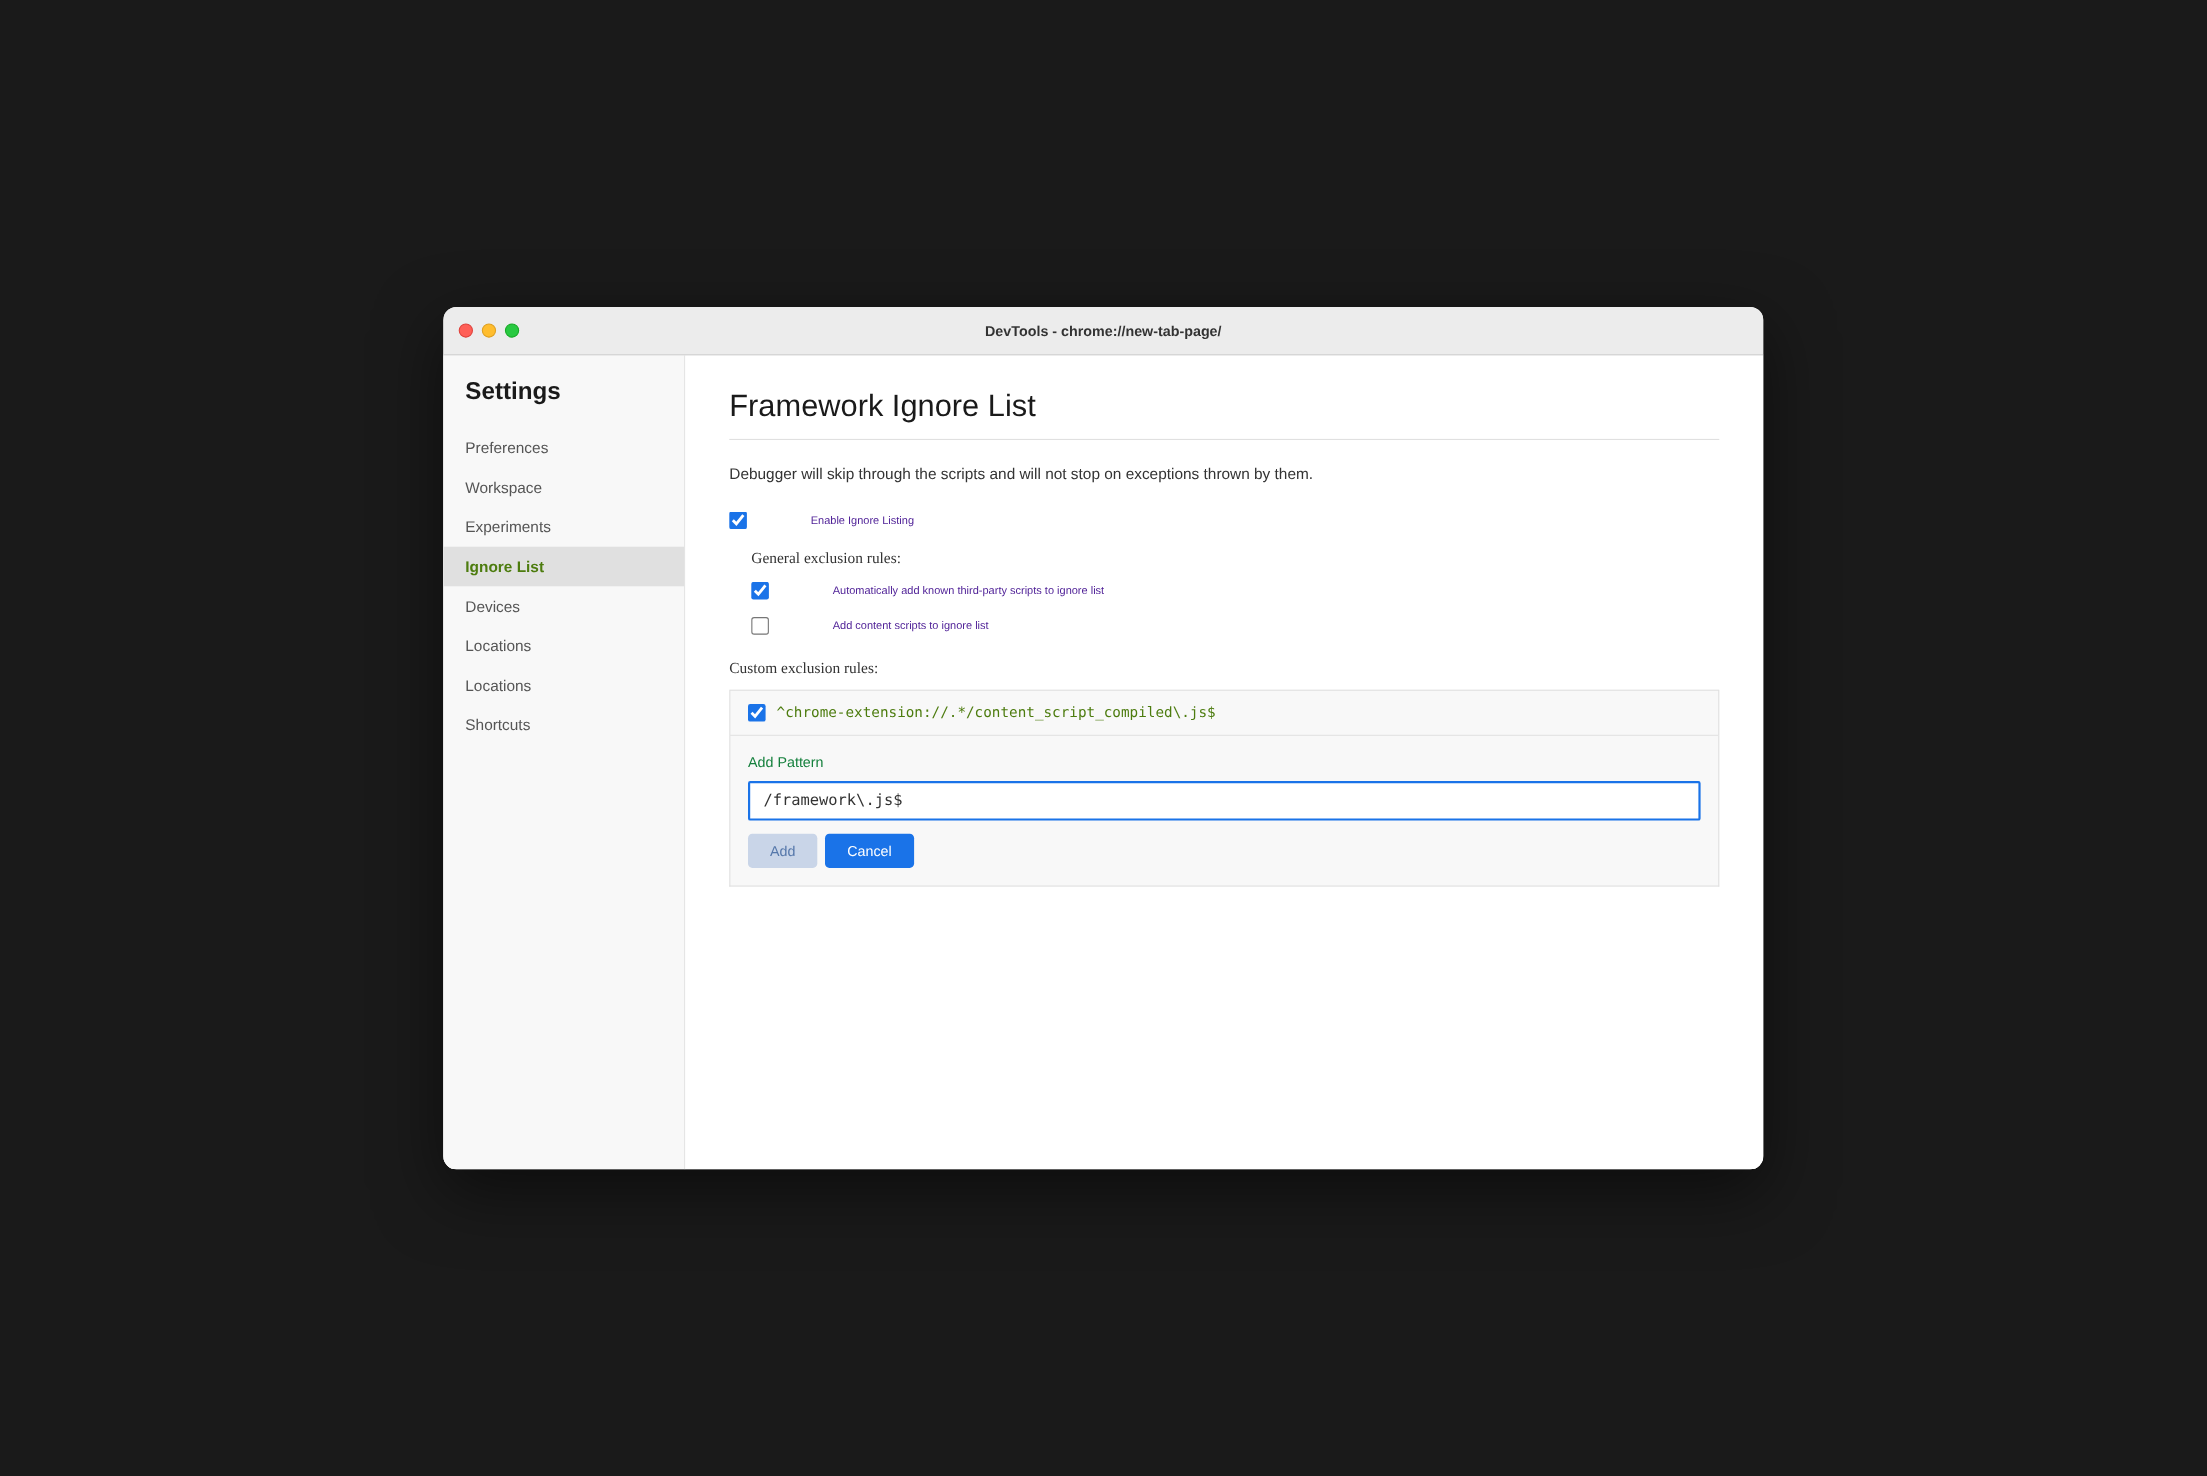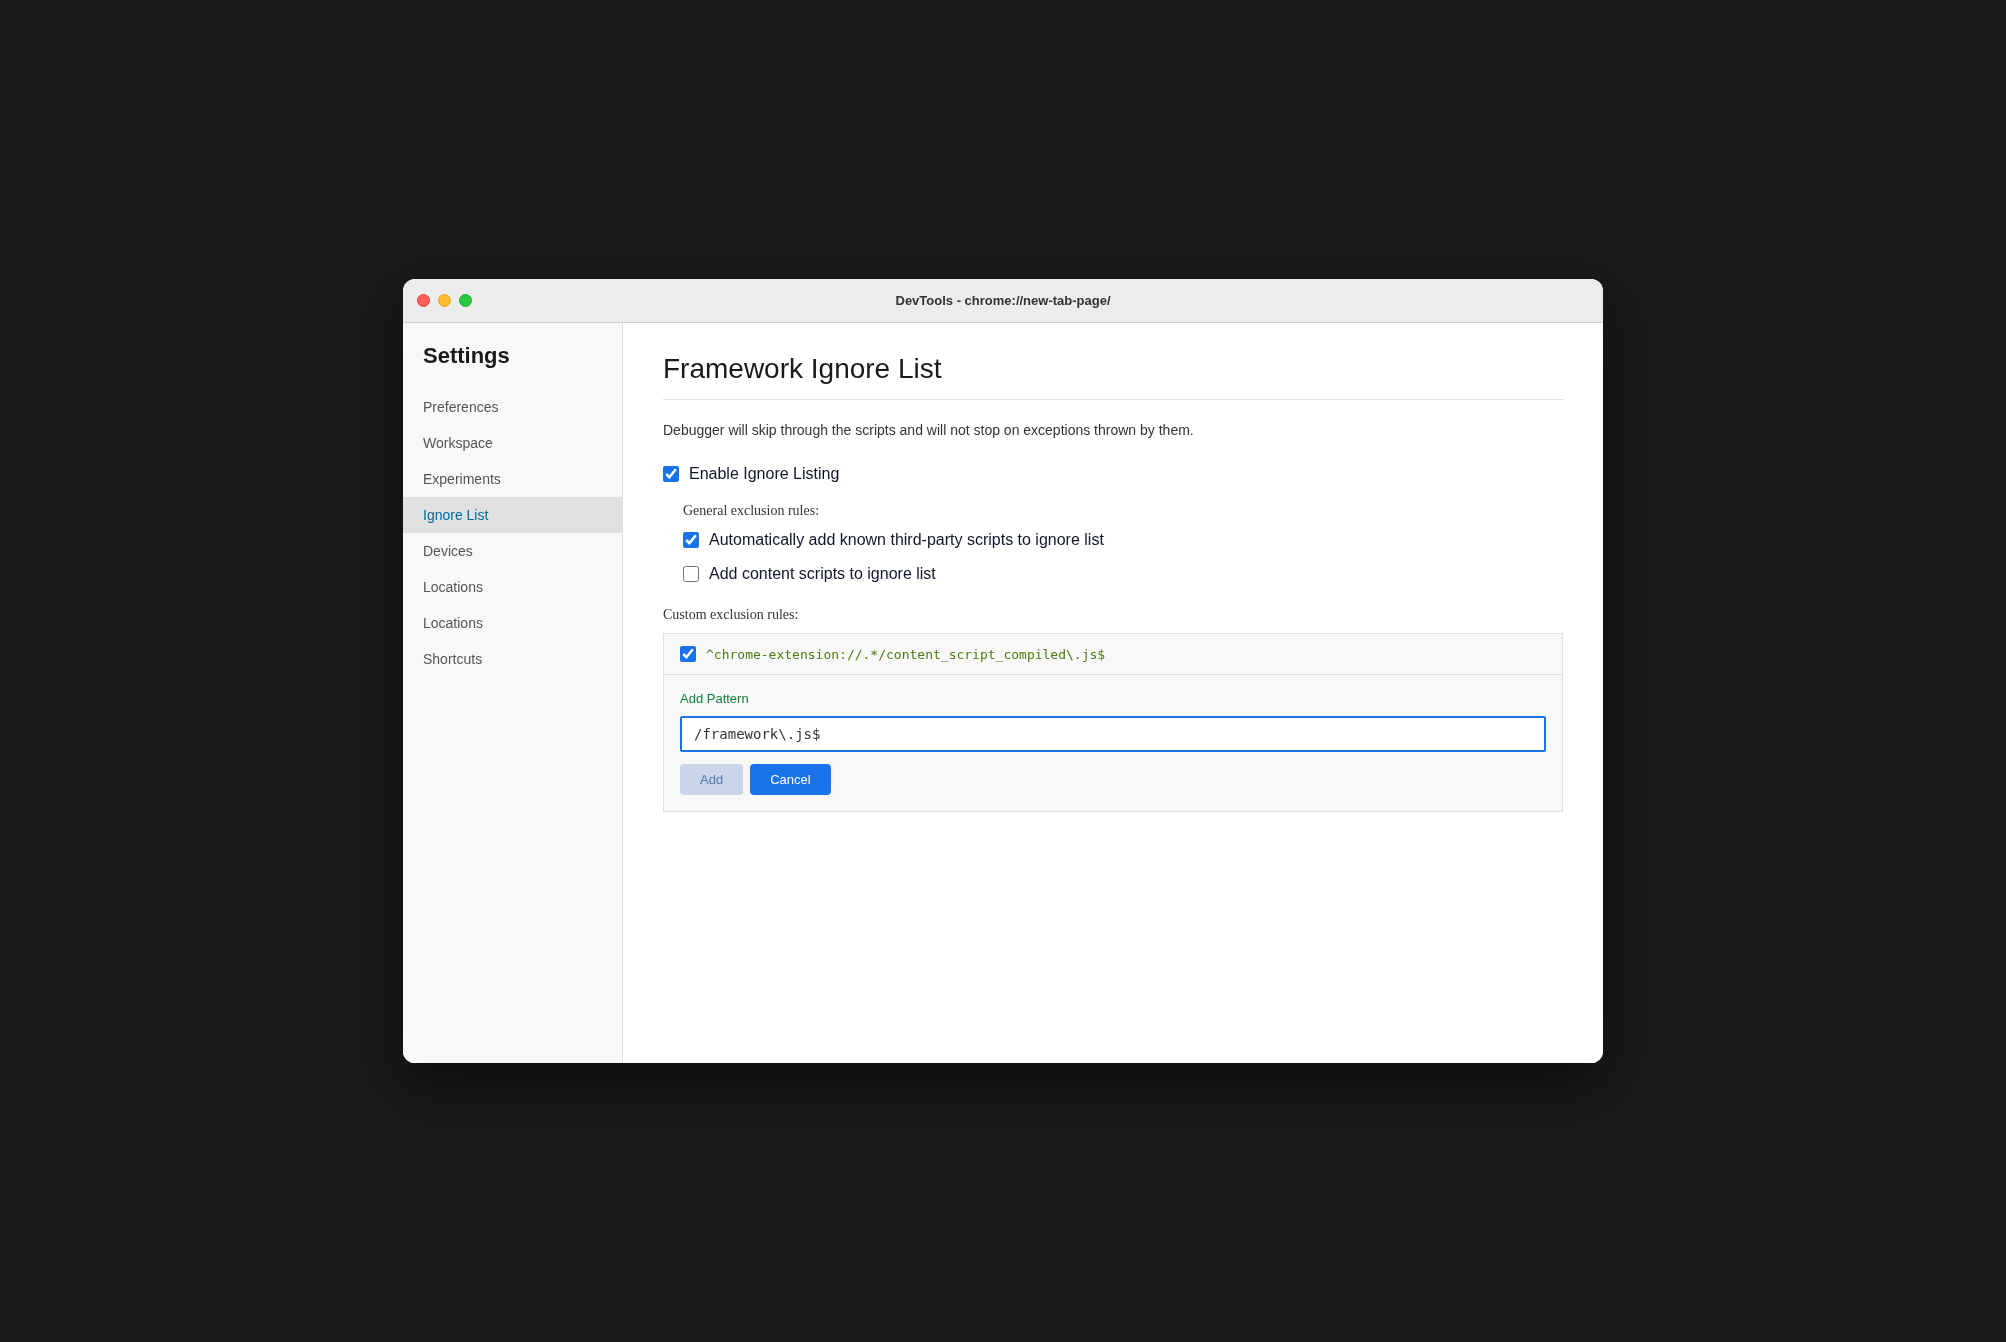--- a/index.html
+++ b/index.html
@@ -69,22 +69,22 @@
     }
     .sidebar-item {
       padding: 10px 20px;
       font-size: 14px;
       color: #555;
       cursor: pointer;
       border-radius: 0;
     }
     .sidebar-item.active {
       background: #e0e0e0;
-      color: #0369a1;
-      font-weight: 400;
+      color: #4d7c0f;
+      font-weight: 700;
     }
     .main {
       flex: 1;
       padding: 30px 40px;
       background: white;
     }
     .page-title {
       font-size: 28px;
       font-weight: 500;
       color: #1a1a1a;
@@ -101,23 +101,24 @@
       margin-bottom: 24px;
       line-height: 1.5;
     }
     .checkbox-row {
       display: flex;
       align-items: center;
       gap: 10px;
       margin-bottom: 16px;
     }
     .checkbox-row label {
-      font-size: 16px;
-      color: #0f172a;
-      cursor: pointer;
+      font-size: 10px;
+      color: #4c1d95;
+      cursor: pointer;
+      margin-left: 48px;
     }
     input[type="checkbox"] {
       width: 16px;
       height: 16px;
       accent-color: #1a73e8;
       cursor: pointer;
       flex-shrink: 0;
     }
     .section-label {
       font-size: 14px;

